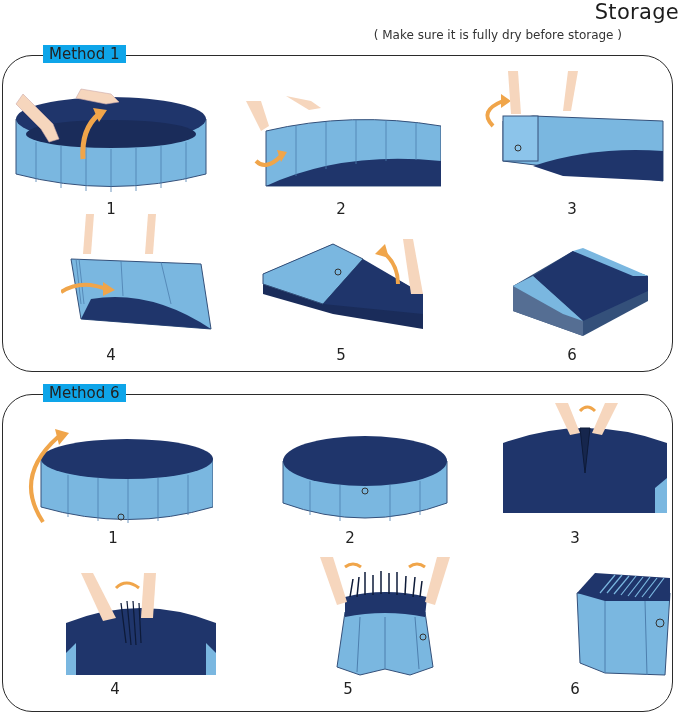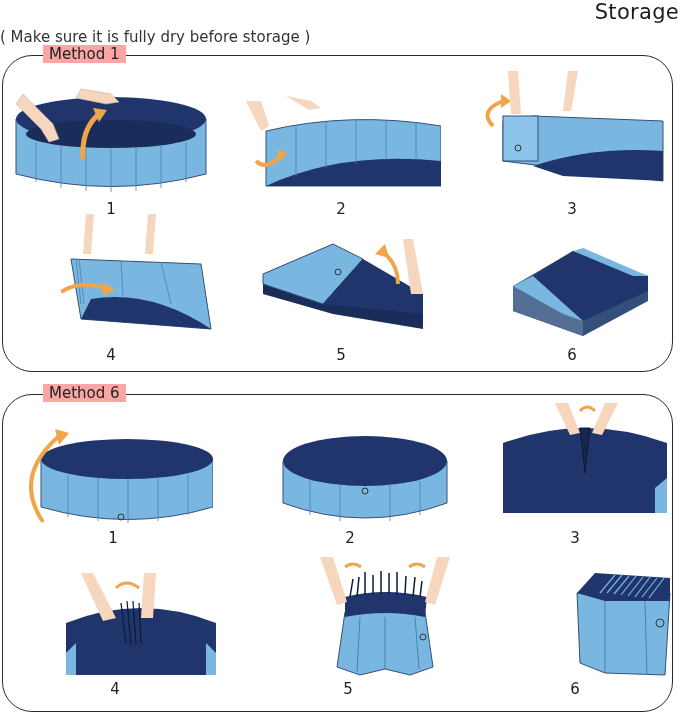--- a/index.html
+++ b/index.html
@@ -1,22 +1,22 @@
 <!DOCTYPE html>
 <html><head>
 <meta charset="utf-8">
 <style>
   html,body{margin:0;padding:0;background:#fff;}
   body{width:679px;height:714px;position:relative;overflow:hidden;font-family:"DejaVu Sans",sans-serif;color:#222;}
   .title{position:absolute;left:0;width:679px;top:0;text-align:right;font-size:21px;font-weight:500;color:#1c1c1c;letter-spacing:0.3px;}
-  .subtitle{position:absolute;left:0;width:622px;top:28px;text-align:left;font-size:15px;color:#333;}
+  .subtitle{position:absolute;left:0;width:622px;top:28px;text-align:right;font-size:12px;color:#333;}
   .panel{position:absolute;left:2px;width:669px;border:1.5px solid #2b2b2b;border-radius:30px;}
   .panel.p1{top:55px;height:315px;}
   .panel.p2{top:394px;height:316px;}
-  .legend{position:absolute;top:-11px;left:40px;background:#fca5a5;padding:0 6px;font-size:15px;color:#222;}
+  .legend{position:absolute;top:-11px;left:40px;background:#0ea5e9;padding:0 6px;font-size:15px;color:#222;}
   .step{position:absolute;width:200px;}
   .step svg{display:block;margin:0 auto;}
   .num{position:absolute;width:40px;text-align:center;font-size:15px;color:#222;}
 </style>
 </head>
 <body>
 
 <div class="title">Storage</div>
 <div class="subtitle">( Make sure it is fully dry before storage )</div>
 

